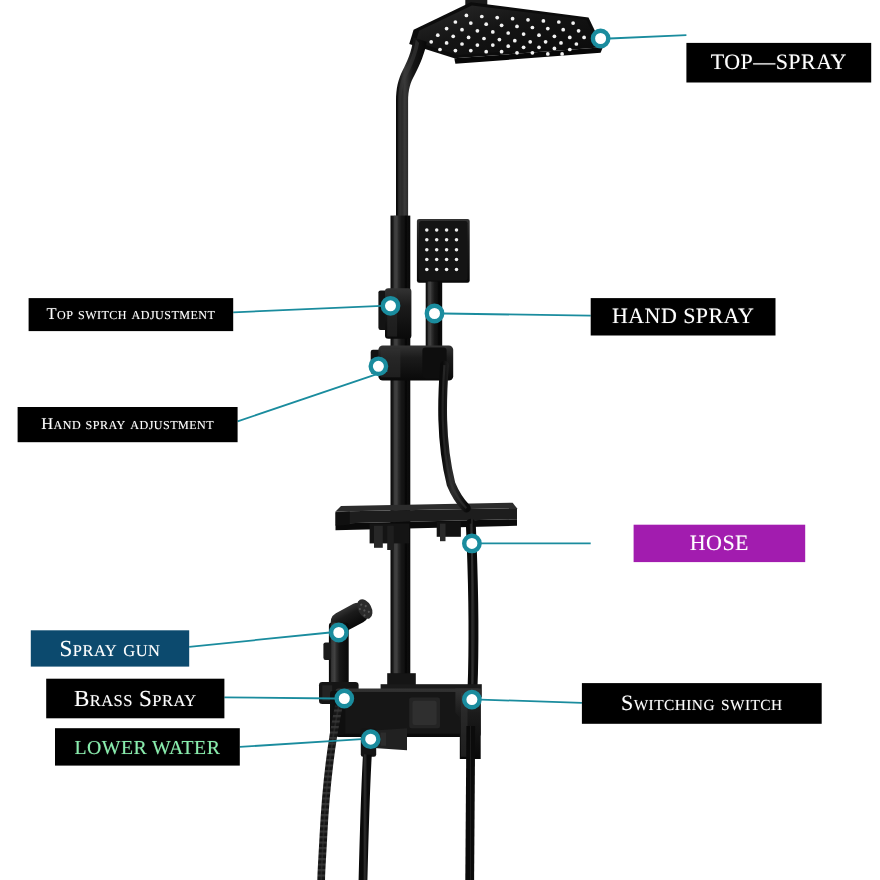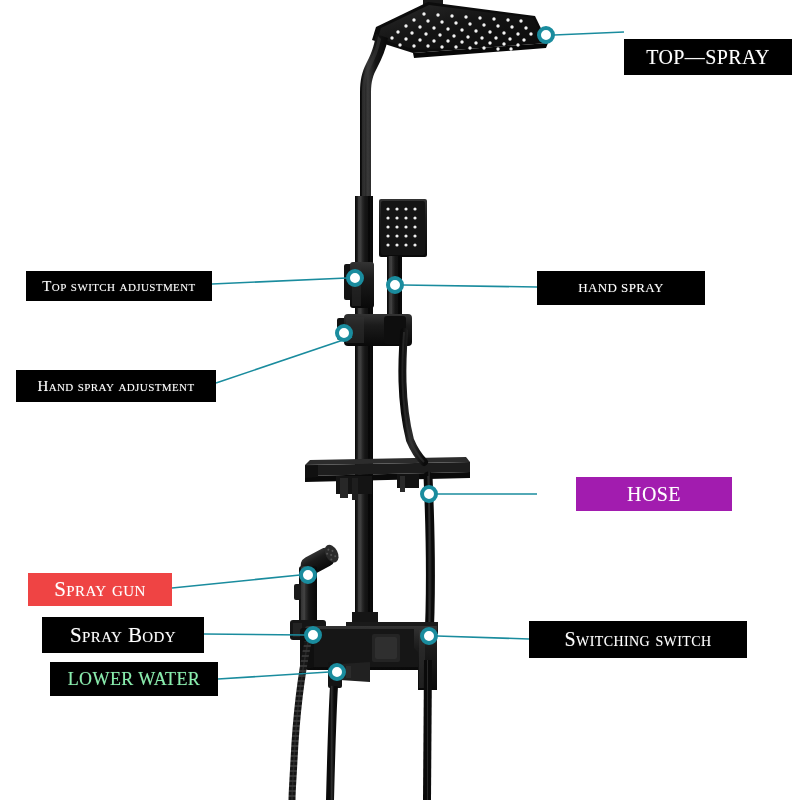--- a/index.html
+++ b/index.html
@@ -310,22 +310,22 @@
         <circle cx="308" cy="575" r="7" fill="#ffffff" stroke="#1a8c9e" stroke-width="4"></circle>
         <circle cx="313" cy="635" r="7" fill="#ffffff" stroke="#1a8c9e" stroke-width="4"></circle>
         <circle cx="337" cy="672" r="7" fill="#ffffff" stroke="#1a8c9e" stroke-width="4"></circle>
         <circle cx="429" cy="636" r="7" fill="#ffffff" stroke="#1a8c9e" stroke-width="4"></circle>
       </g>
   </svg>
 
   <div id="labels">
       <div class="callout cap-all" style="left: 624px; top: 8px; width: 168px; height: 36px; font-size: 20px; background: rgb(0, 0, 0); color: rgb(255, 255, 255); margin-top: 31px;">TOP—SPRAY</div>
       <div class="callout" style="left: 26px; top: 271px; width: 186px; height: 30px; font-size: 15px; background: rgb(0, 0, 0); color: rgb(255, 255, 255);">Top switch adjustment</div>
-      <div class="callout cap-all" style="left: 537px; top: 271px; width: 168px; height: 34px; font-size: 13px; background: rgb(0, 0, 0); color: rgb(255, 255, 255);">HAND SPRAY</div>
+      <div class="callout cap-all" style="left: 537px; top: 271px; width: 168px; height: 34px; font-size: 20px; background: rgb(0, 0, 0); color: rgb(255, 255, 255);">HAND SPRAY</div>
       <div class="callout" style="left: 16px; top: 370px; width: 200px; height: 32px; font-size: 15px; background: rgb(0, 0, 0); color: rgb(255, 255, 255);">Hand spray adjustment</div>
       <div class="callout cap-all" style="left: 537px; top: 477px; width: 156px; height: 34px; font-size: 20px; background: #a21caf; color: rgb(255, 255, 255); margin-left: 39px;">HOSE</div>
-      <div class="callout" style="left: 28px; top: 573px; width: 144px; height: 33px; font-size: 21px; background: #ef4444; color: rgb(255, 255, 255);">Spray gun</div>
-      <div class="callout" style="left: 42px; top: 617px; width: 162px; height: 36px; font-size: 21px; background: rgb(0, 0, 0); color: rgb(255, 255, 255);">Spray Body</div>
+      <div class="callout" style="left: 28px; top: 573px; width: 144px; height: 33px; font-size: 21px; background: #0c4a6e; color: rgb(255, 255, 255);">Spray gun</div>
+      <div class="callout" style="left: 42px; top: 617px; width: 162px; height: 36px; font-size: 21px; background: rgb(0, 0, 0); color: rgb(255, 255, 255);">Brass Spray</div>
       <div class="callout cap-all" style="left: 50px; top: 662px; width: 168px; height: 34px; font-size: 18px; background: rgb(0, 0, 0); color: #86efac;">LOWER WATER</div>
       <div class="callout" style="left: 529px; top: 621px; width: 218px; height: 37px; font-size: 20px; background: rgb(0, 0, 0); color: rgb(255, 255, 255); text-align: right;">Switching switch</div>
     </div>
 
 </div>
 
 </body></html>

